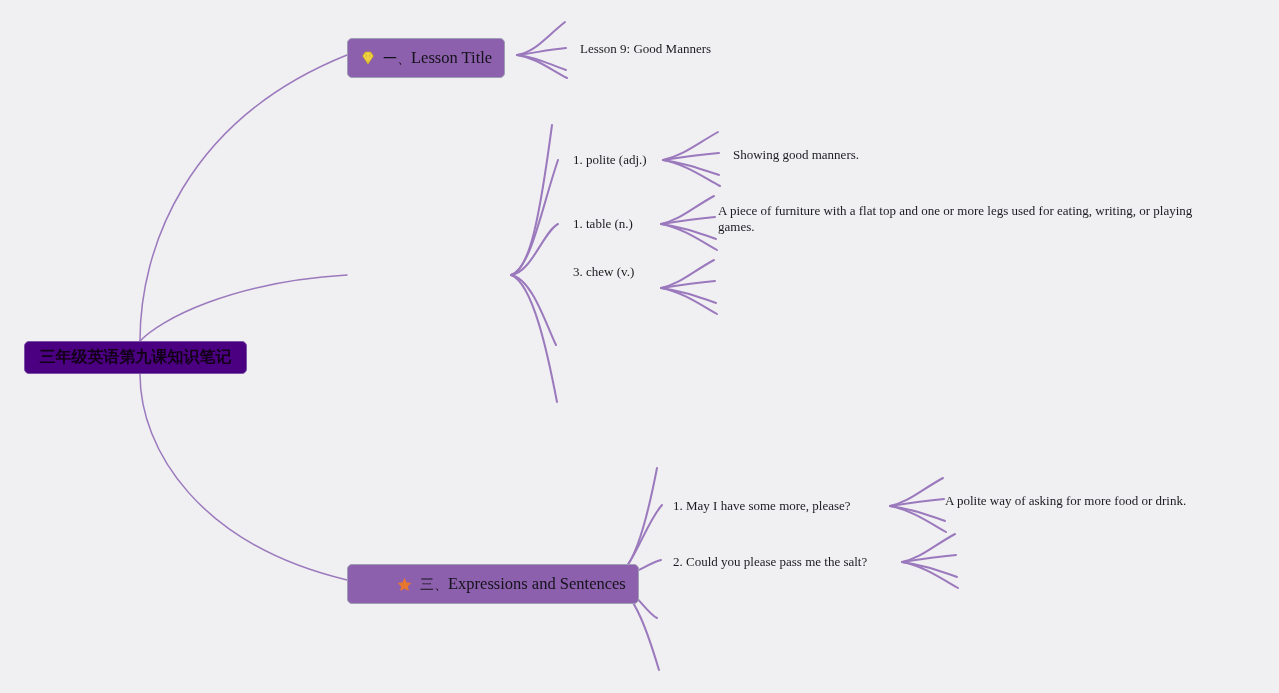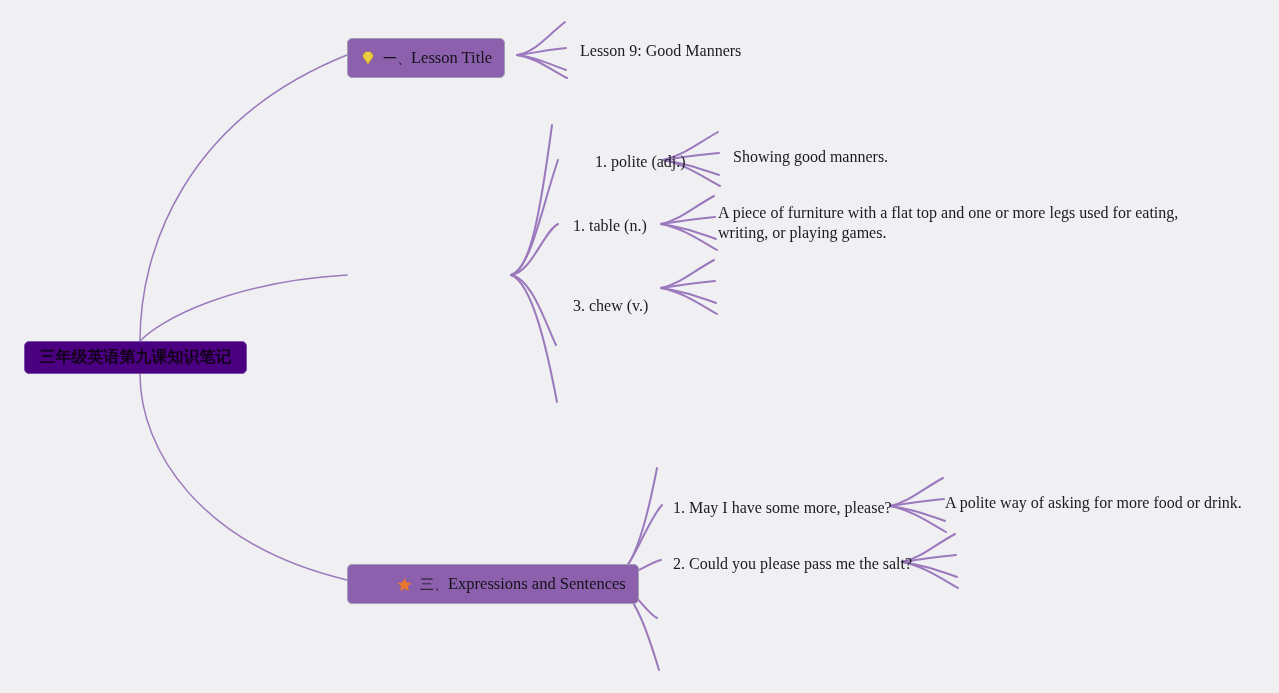--- a/index.html
+++ b/index.html
@@ -71,21 +71,21 @@
     line-height: 1;
   }
   .branch-num {
     font-family: "DejaVu Sans", "Liberation Sans", sans-serif;
     font-size: 14px;
   }
   
   .leaf-node {
     position: absolute;
     color: #1b1b1f;
-    font-size: 16px;
+    font-size: 13px;
     line-height: 1.25;
     white-space: nowrap;
   }
   .leaf-node.wrap {
     white-space: normal;
   }
   .emoji-gem {
     display: inline-block;
     width: 16px;
     height: 16px;
@@ -199,26 +199,26 @@
         <polygon points="12,2.6 14.9,9.1 21.8,9.8 16.6,14.4 18.1,21.2 12,17.7 5.9,21.2 7.4,14.4 2.2,9.8 9.1,9.1" fill="#e8772e"></polygon>
       </svg>
     </span>
     <span class="branch-label">
       <span class="branch-num">三、</span><span>Expressions and Sentences</span>
     </span>
   </div>
 
   <div class="leaf-node" style="left:580px; top:41px;">Lesson 9: Good Manners</div>
 
-  <div class="leaf-node" style="left:573px; top:152px;margin-left:22px;">1. polite (adj.)</div>
+  <div class="leaf-node" style="left:573px; top:152px;">1. polite (adj.)</div>
   <div class="leaf-node" style="left:733px; top:147px;">Showing good manners.</div>
 
   <div class="leaf-node" style="left:573px; top:216px;">1. table (n.)</div>
   <div class="leaf-node wrap" style="left:718px; top:203px; width:480px;">A piece of furniture with a flat top and one or more legs used for eating, writing, or playing games.</div>
 
-  <div class="leaf-node" style="left:573px; top:296px;">3. chew (v.)</div>
+  <div class="leaf-node" style="left:573px; top:264px;">3. chew (v.)</div>
 
   <div class="leaf-node" style="left:673px; top:498px;">1. May I have some more, please?</div>
   <div class="leaf-node" style="left:945px; top:493px;">A polite way of asking for more food or drink.</div>
 
   <div class="leaf-node" style="left:673px; top:554px;">2. Could you please pass me the salt?</div>
 
 </div>
 
 </body></html>

